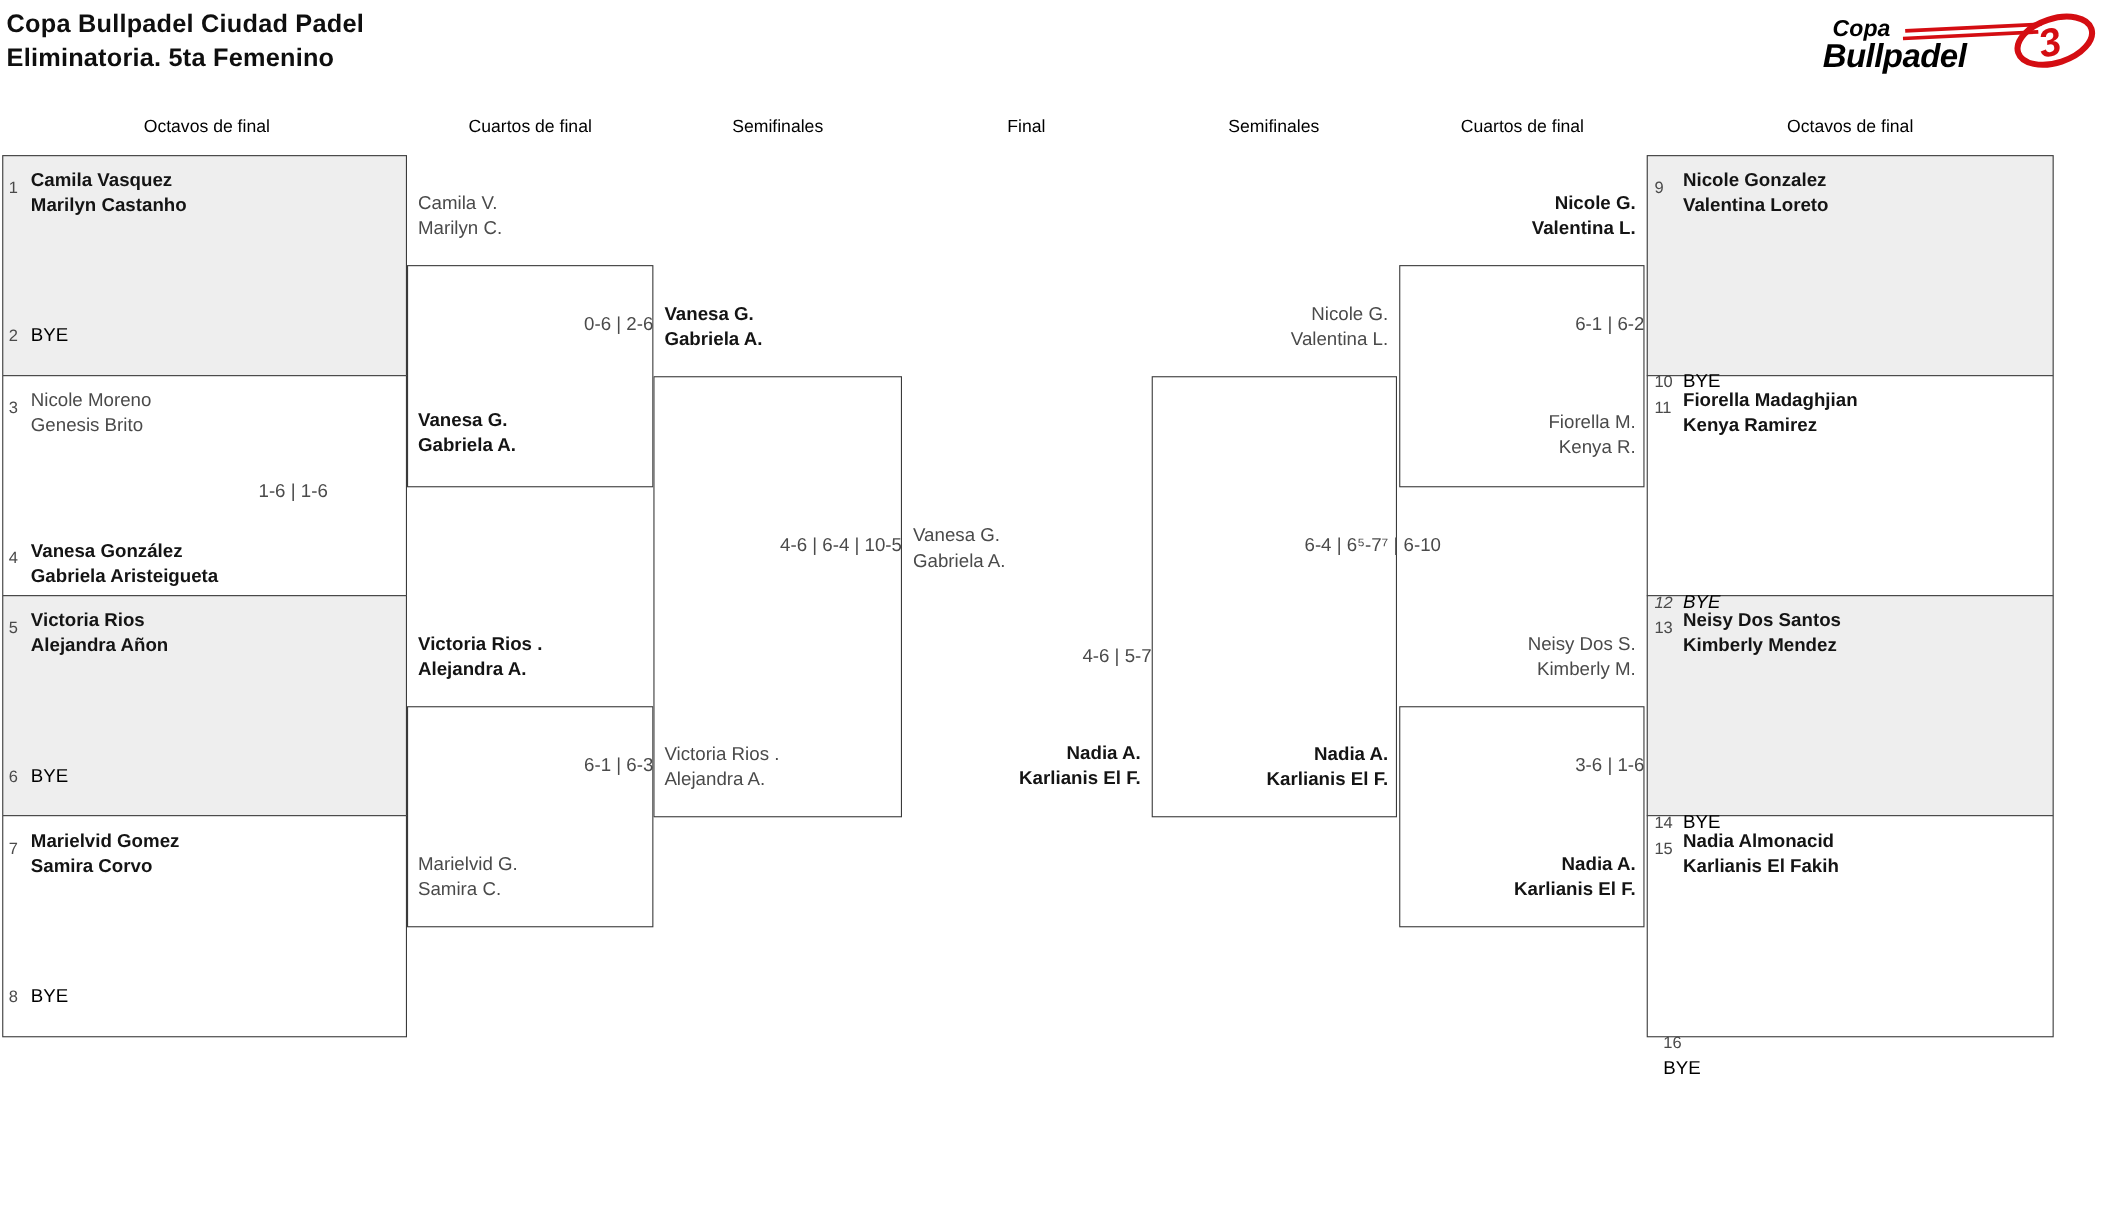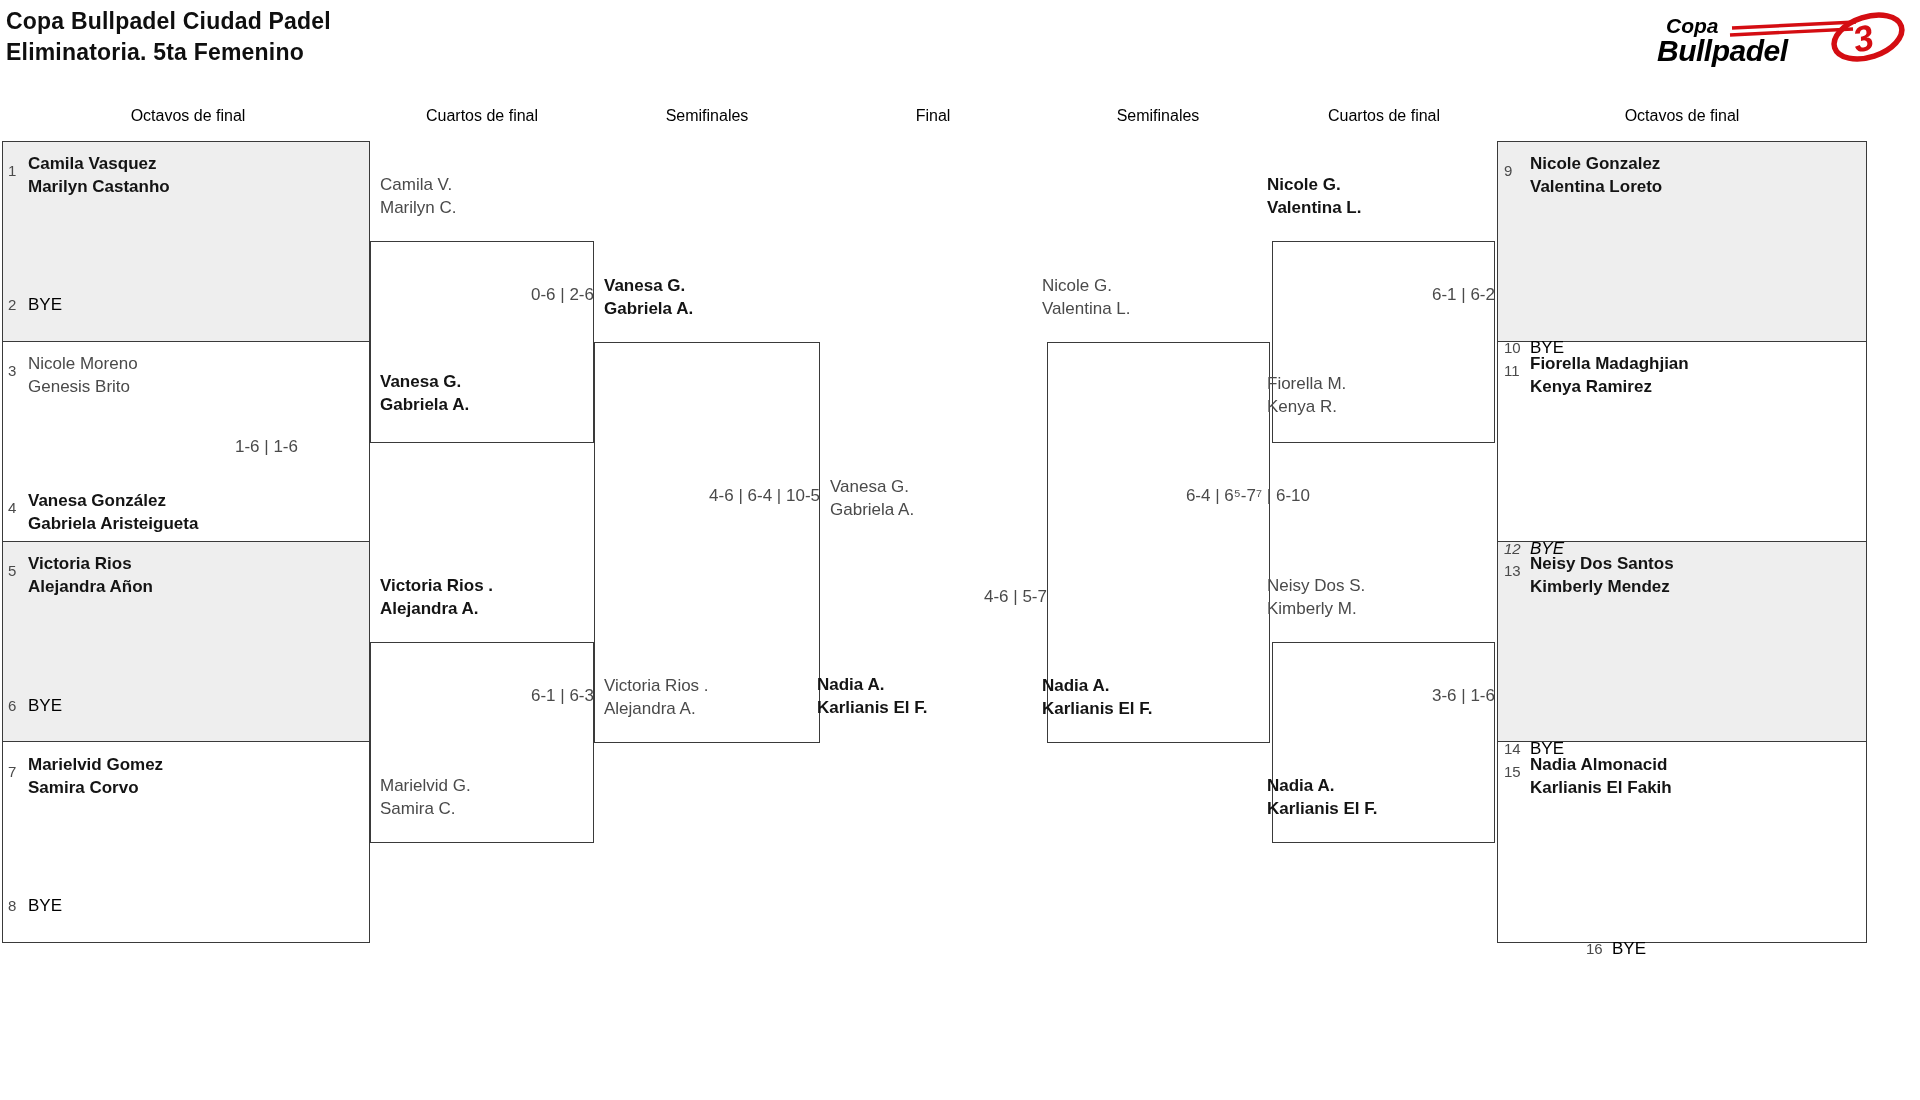--- a/index.html
+++ b/index.html
@@ -12,21 +12,21 @@
   .pair{position:absolute;display:flex;gap:4px;font-size:17px;line-height:23px;color:#4a4a4a;white-space:nowrap;}
   .pair .seed{flex:none;width:16px;padding-top:7px;font-size:15px;color:#4a4a4a;font-weight:400;}
   .pair.wide .seed{width:22px;}
   .pair.b .nm{font-weight:700;color:#141414;}
   .byerow{position:absolute;display:flex;gap:4px;align-items:baseline;white-space:nowrap;}
   .byerow .seed{flex:none;width:16px;font-size:15px;color:#4a4a4a;}
   .byerow.wide .seed{width:22px;margin-top:44px;}
   .byerow .byetxt{font-size:17px;color:#000000;text-align:center;}
   .lbl{position:absolute;font-size:17px;line-height:23px;color:#4a4a4a;white-space:nowrap;}
   .lbl.b{font-weight:700;color:#141414;}
-  .lbl.r{}
+  .lbl.r{text-align:right;}
   .score{position:absolute;font-size:17px;color:#4a4a4a;text-align:right;white-space:nowrap;}
 </style>
 </head>
 <body>
 
 <div class="title" style="top:8px;">Copa Bullpadel Ciudad Padel</div>
 <div class="title" style="top:39px;">Eliminatoria. 5ta Femenino</div>
 
 <svg class="abs" style="left:1656px;top:8px;" width="252" height="64" viewBox="0 0 252 64">
   <path d="M76 20 L200 14" stroke="#d40d12" stroke-width="3.4" fill="none"></path>
@@ -150,21 +150,21 @@
   <div class="byetxt">BYE</div>
 </div>
 
 <div class="pair b wide" style="left:1504px;top:753px;">
   <div class="seed">15</div>
   <div class="nm">
       <div>Nadia Almonacid</div>
       <div>Karlianis El Fakih</div>
     </div>
 </div>
-<div class="byerow wide" style="left:1586px;top:896px;">
+<div class="byerow wide" style="left:1512px;top:896px;flex-direction:column;">
   <div class="seed">16</div>
   <div class="byetxt">BYE</div>
 </div>
 
 <div class="lbl" style="left:380px;top:173px;">
   <div>Camila V.</div>
     <div>Marilyn C.</div>
 </div>
 <div class="score" style="left:370px;top:285px;width:224px;">0-6 | 2-6</div>
 <div class="lbl b" style="left:380px;top:370px;">

